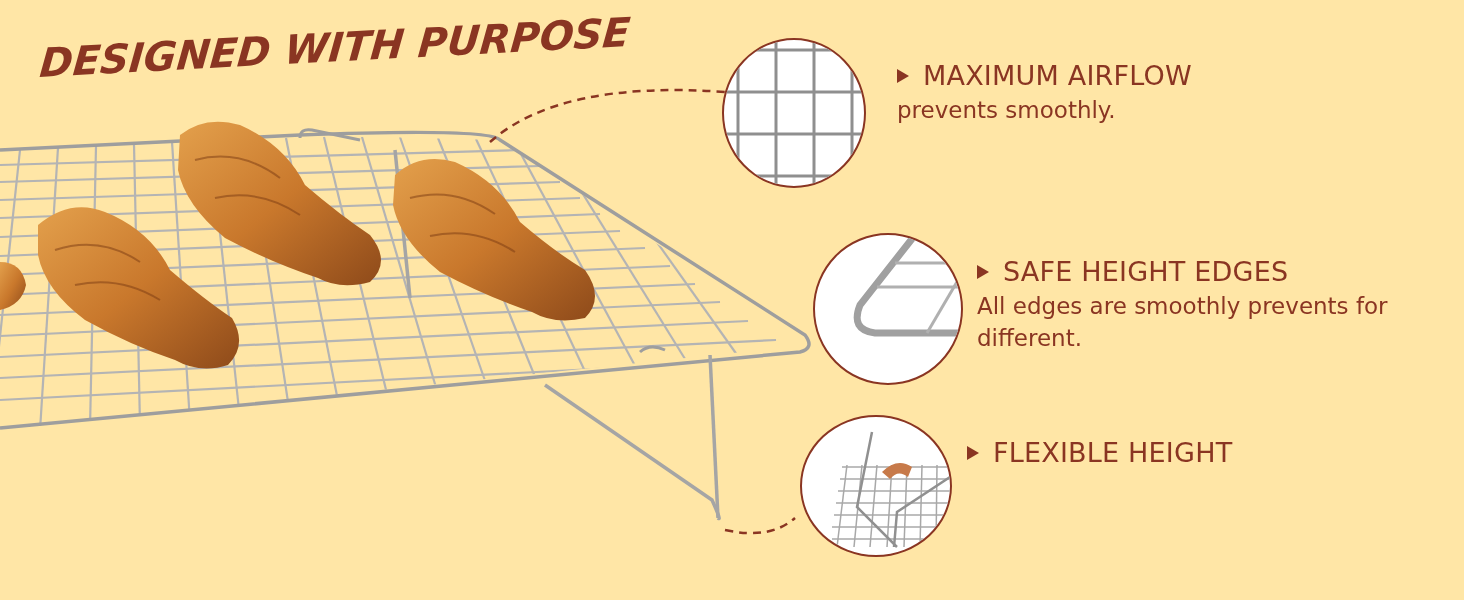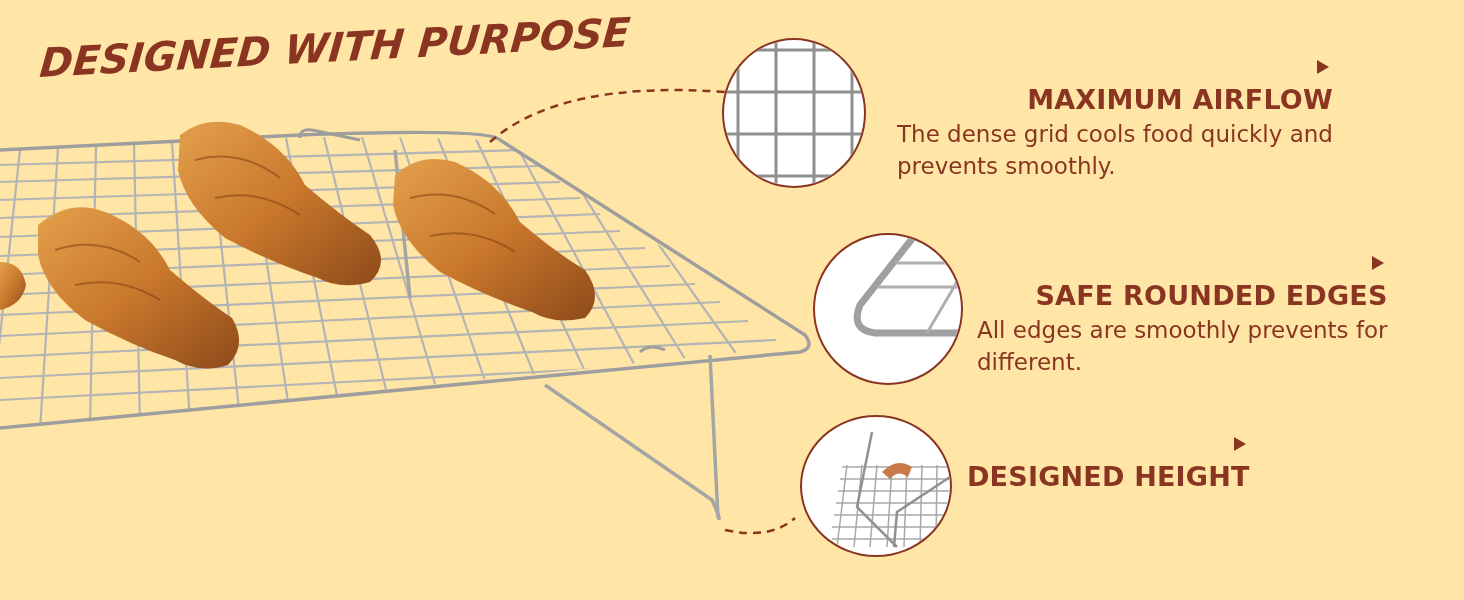--- a/index.html
+++ b/index.html
@@ -16,24 +16,23 @@
     font-weight: bold; font-style: italic;
     font-size: 40px; letter-spacing: 0px;
     color: #8A3522;
     transform: rotate(-3deg) skewX(-8deg);
     transform-origin: left bottom;
     white-space: nowrap;
   }
   svg.art { position: absolute; left: 0; top: 0; }
   .feature { position: absolute; color: #8A3522; }
   .feature .title {
-    display: flex; align-items: flex-end; gap: 10px;
-    font-weight: bold; font-size: 27px; line-height: 32px;
+    display: flex; align-items: center; gap: 10px;
+    font-weight: normal; font-size: 27px; line-height: 32px;
     letter-spacing: 0.2px;
-    flex-direction: column;
   }
   .feature .tri {
     width: 0; height: 0;
     border-top: 7px solid transparent; border-bottom: 7px solid transparent;
     border-left: 12px solid #8A3522;
     display: inline-block; margin-right: 4px;
   }
   .feature .desc {
     font-size: 23px; line-height: 32px; margin-top: 2px;
   }
@@ -176,36 +175,35 @@
       <path d="M80,55 Q95,40 110,50 L106,60 Q96,52 88,62 Z" fill="#C77A4A"></path>
     </svg>
   </div>
 
   <div class="feature" style="left:897px; top:60px;">
     <div class="title">
       <span class="tri"></span>
       <span>MAXIMUM AIRFLOW</span>
     </div>
     <div class="desc">
-      <div>The dense grid cools food quickly and</div>
       <div>prevents smoothly.</div>
     </div>
   </div>
 
   <div class="feature" style="left:977px; top:256px;">
     <div class="title">
       <span class="tri"></span>
-      <span>SAFE ROUNDED EDGES</span>
+      <span>SAFE HEIGHT EDGES</span>
     </div>
     <div class="desc">
       <div>All edges are smoothly prevents for</div>
       <div>different.</div>
     </div>
   </div>
 
   <div class="feature" style="left:967px; top:437px;">
     <div class="title">
       <span class="tri"></span>
-      <span>DESIGNED HEIGHT</span>
+      <span>FLEXIBLE HEIGHT</span>
     </div>
   </div>
 
 </div>
 
 </body></html>

